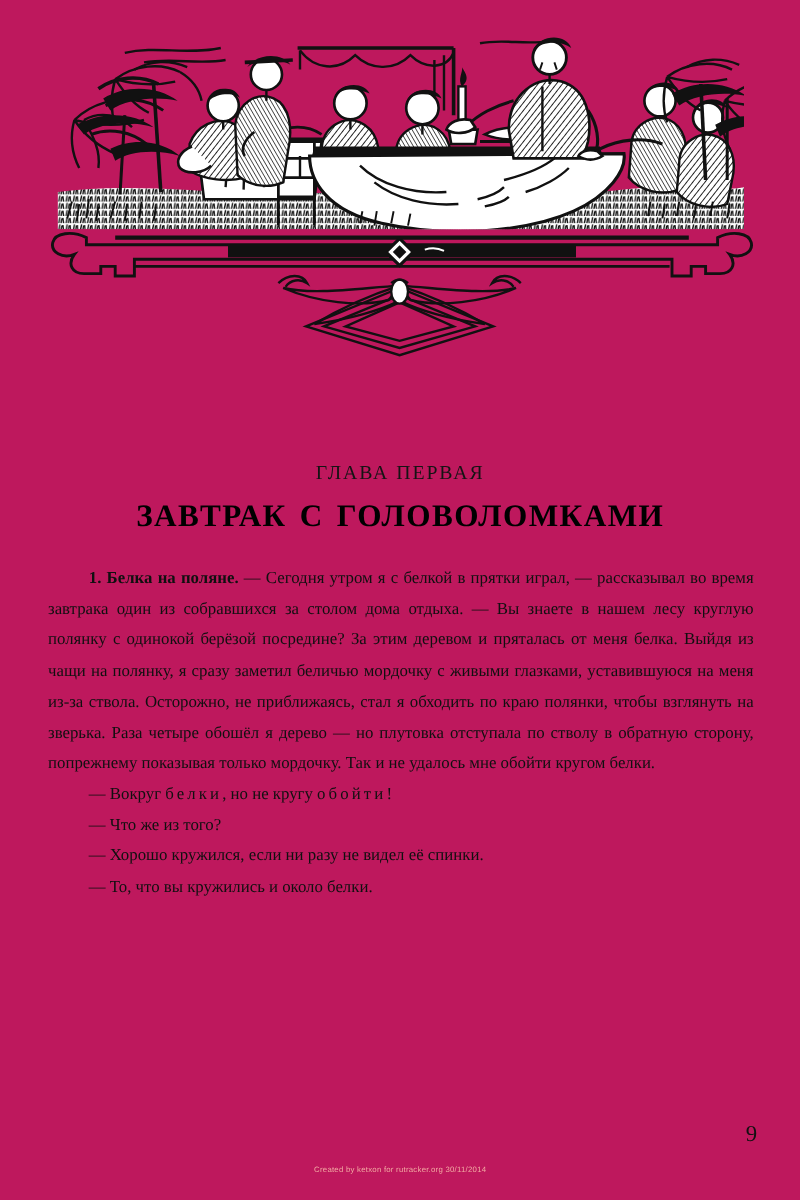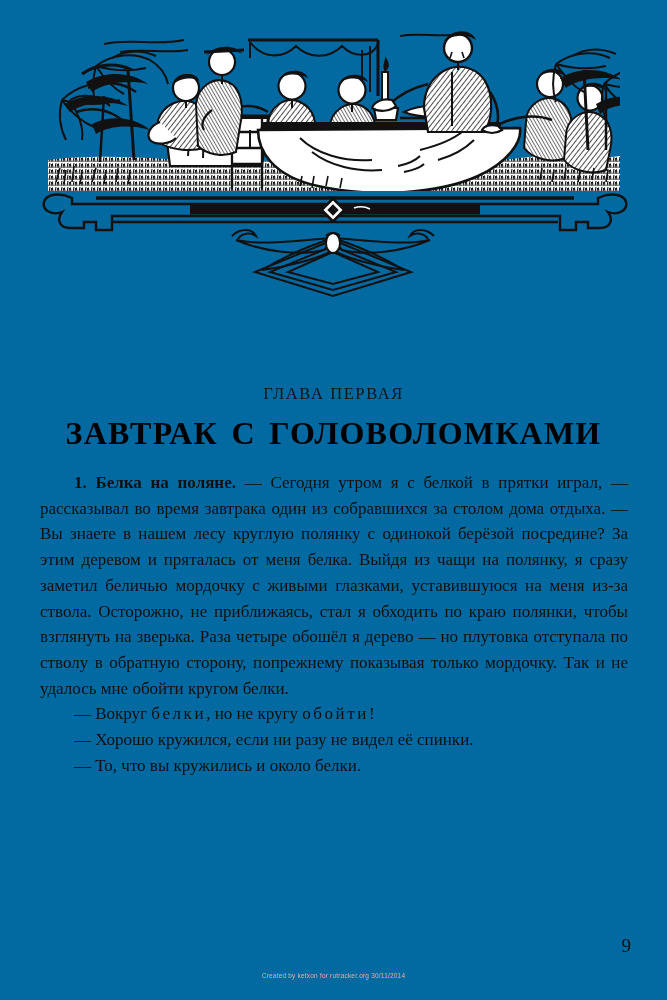--- a/index.html
+++ b/index.html
@@ -14,21 +14,21 @@
     overflow: hidden;
     font-family: "Liberation Serif", "DejaVu Serif", serif;
     color: #0b0b0b;
     position: relative;
   }
 
   .page {
     position: relative;
     width: 667px;
     height: 1000px;
-    background: #0369a1;
+    background: #be185d;
   }
 
   
   .headpiece {
     position: absolute;
     left: 0;
     top: 0;
     width: 667px;
     height: 300px;
   }
@@ -50,35 +50,35 @@
     font-family: "Liberation Serif", "DejaVu Serif", serif;
     font-size: 16.5px;
     letter-spacing: 1.6px;
     color: #141414;
     line-height: 1;
     margin: 0;
   }
   .chapter-title {
     margin: 14px 0 0 0;
     font-family: "Liberation Serif", "DejaVu Serif", serif;
-    font-size: 32px;
+    font-size: 26px;
     font-weight: bold;
     letter-spacing: 1.2px;
     color: #000000;
     line-height: 1;
   }
   .chapter-title .sp { display: inline-block; width: 0.42em; }
 
   
   .body-text {
     position: absolute;
     left: 40px;
     top: 470px;
     width: 588px;
-    font-size: 17px;
+    font-size: 14px;
     line-height: 25.7px;
     text-align: justify;
     text-justify: inter-word;
     color: #101010;
     -webkit-hyphens: none;
     hyphens: none;
   }
   .body-text p {
     margin: 0;
     text-indent: 34px;
@@ -375,20 +375,21 @@
   </div>
 
   <div class="body-text">
 
     <p><span class="run-num">1.</span>&nbsp;<span class="run-bold">Белка на</span>&nbsp;<span class="run-bold">поляне.</span><span> — Сегодня утром я с белкой в прятки играл, — рассказывал во время завтрака один из собравшихся за столом дома отдыха. — Вы знаете в нашем лесу круглую полянку с одинокой берёзой посредине? За этим деревом и пряталась от меня белка. Выйдя из чащи на полянку, я сразу заметил беличью мордочку с живыми глазками, уставившуюся на меня из-за ствола. Осторожно, не приближаясь, стал я обходить по краю полянки, чтобы взглянуть на зверька. Раза четыре обошёл я дерево — но плутовка отступала по стволу в обратную сторону, попрежнему показывая только мордочку. Так и не удалось мне обойти кругом белки.</span></p>
 
 
     <p><span>— Вокруг </span><span class="spaced">белки</span><span>, но не кругу </span><span class="spaced">обойти</span><span>!</span></p>
 
 
+    <p><span>— Что же из того?</span></p>
 
     <p><span>— Хорошо кружился, если ни разу не видел её спинки.</span></p>
 
     <p><span>— То, что вы кружились и около белки.</span></p>
 
   </div>
 
   <div class="folio">9</div>
 
   <div class="watermark">Created by ketxon for rutracker.org 30/11/2014</div>

